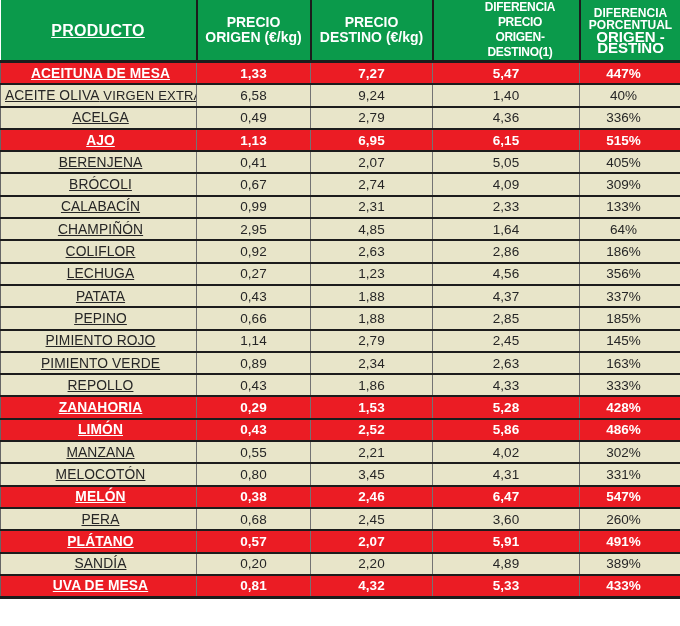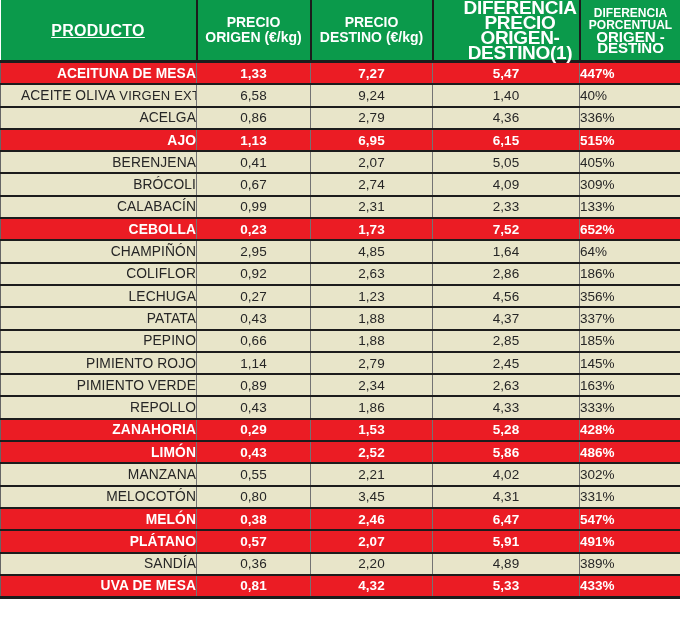--- a/index.html
+++ b/index.html
@@ -26,21 +26,21 @@
     vertical-align:middle;
     border-left:2px solid var(--grid-line);
     border-right:2px solid var(--grid-line);
     border-bottom:3px solid var(--grid-line);
     line-height:15px;
   }
   thead th:first-child{border-left:none;text-decoration:underline;}
   thead th:last-child{border-right:none;}
   .h-main{font-size:16px;letter-spacing:.3px;}
   .h-mid{font-size:14px;}
-  .h-diff{font-size:19px;letter-spacing:-0.3px;margin-left:28px;}
+  .h-diff{font-size:12px;letter-spacing:-0.3px;margin-left:28px;}
   .h-pct1{font-size:12px;line-height:12px;}
   .h-pct2{font-size:15px;line-height:11px;}
   tbody td{
     background:var(--row-cream);
     color:var(--text-dark);
     height:20.3px;
     font-size:13.5px;
     border-top:2px solid var(--grid-line);
     border-left:1.5px solid rgba(0,0,0,0.55);
     border-right:1.5px solid rgba(0,0,0,0.55);
@@ -50,23 +50,23 @@
     overflow:hidden;
   }
   tbody td:first-child{border-left:1px solid rgba(0,0,0,0.6);}
   tbody td:last-child{border-right:1px solid rgba(0,0,0,0.6);}
   tbody tr:last-child td{border-bottom:3px solid var(--grid-line);}
   tr.hl td{
     background:var(--highlight-red);
     color:#fff;
     font-weight:bold;
   }
-  td.product{text-align:right;padding-left:20px;font-size:13.8px;letter-spacing:.1px;}
+  td.product{text-align:center;padding-left:4px;font-size:13.8px;letter-spacing:.1px;text-decoration:underline;}
   td.num{text-align:center;}
-  td.pct{text-align:left;padding-right:13px;}
+  td.pct{text-align:center;padding-right:13px;}
   .note{font-size:13px;letter-spacing:.2px;}
 </style>
 </head>
 <body>
 
 <table>
   <colgroup>
     <col style="width:196px">
     <col style="width:114px">
     <col style="width:122px">
@@ -107,21 +107,21 @@
       </tr>
       <tr>
         <td class="product"><span>ACEITE OLIVA</span><span class="note"> VIRGEN EXTRA</span></td>
         <td class="num">6,58</td>
         <td class="num">9,24</td>
         <td class="num">1,40</td>
         <td class="pct">40%</td>
       </tr>
       <tr>
         <td class="product"><span>ACELGA</span></td>
-        <td class="num">0,86</td>
+        <td class="num">0,49</td>
         <td class="num">2,79</td>
         <td class="num">4,36</td>
         <td class="pct">336%</td>
       </tr>
       <tr class="hl">
         <td class="product"><span>AJO</span></td>
         <td class="num">1,13</td>
         <td class="num">6,95</td>
         <td class="num">6,15</td>
         <td class="pct">515%</td>
@@ -140,27 +140,20 @@
         <td class="num">4,09</td>
         <td class="pct">309%</td>
       </tr>
       <tr>
         <td class="product"><span>CALABACÍN</span></td>
         <td class="num">0,99</td>
         <td class="num">2,31</td>
         <td class="num">2,33</td>
         <td class="pct">133%</td>
       </tr>
-      <tr class="hl">
-        <td class="product"><span>CEBOLLA</span></td>
-        <td class="num">0,23</td>
-        <td class="num">1,73</td>
-        <td class="num">7,52</td>
-        <td class="pct">652%</td>
-      </tr>
       <tr>
         <td class="product"><span>CHAMPIÑÓN</span></td>
         <td class="num">2,95</td>
         <td class="num">4,85</td>
         <td class="num">1,64</td>
         <td class="pct">64%</td>
       </tr>
       <tr>
         <td class="product"><span>COLIFLOR</span></td>
         <td class="num">0,92</td>
@@ -238,30 +231,37 @@
         <td class="num">4,31</td>
         <td class="pct">331%</td>
       </tr>
       <tr class="hl">
         <td class="product"><span>MELÓN</span></td>
         <td class="num">0,38</td>
         <td class="num">2,46</td>
         <td class="num">6,47</td>
         <td class="pct">547%</td>
       </tr>
+      <tr>
+        <td class="product"><span>PERA</span></td>
+        <td class="num">0,68</td>
+        <td class="num">2,45</td>
+        <td class="num">3,60</td>
+        <td class="pct">260%</td>
+      </tr>
       <tr class="hl">
         <td class="product"><span>PLÁTANO</span></td>
         <td class="num">0,57</td>
         <td class="num">2,07</td>
         <td class="num">5,91</td>
         <td class="pct">491%</td>
       </tr>
       <tr>
         <td class="product"><span>SANDÍA</span></td>
-        <td class="num">0,36</td>
+        <td class="num">0,20</td>
         <td class="num">2,20</td>
         <td class="num">4,89</td>
         <td class="pct">389%</td>
       </tr>
       <tr class="hl">
         <td class="product"><span>UVA DE MESA</span></td>
         <td class="num">0,81</td>
         <td class="num">4,32</td>
         <td class="num">5,33</td>
         <td class="pct">433%</td>

